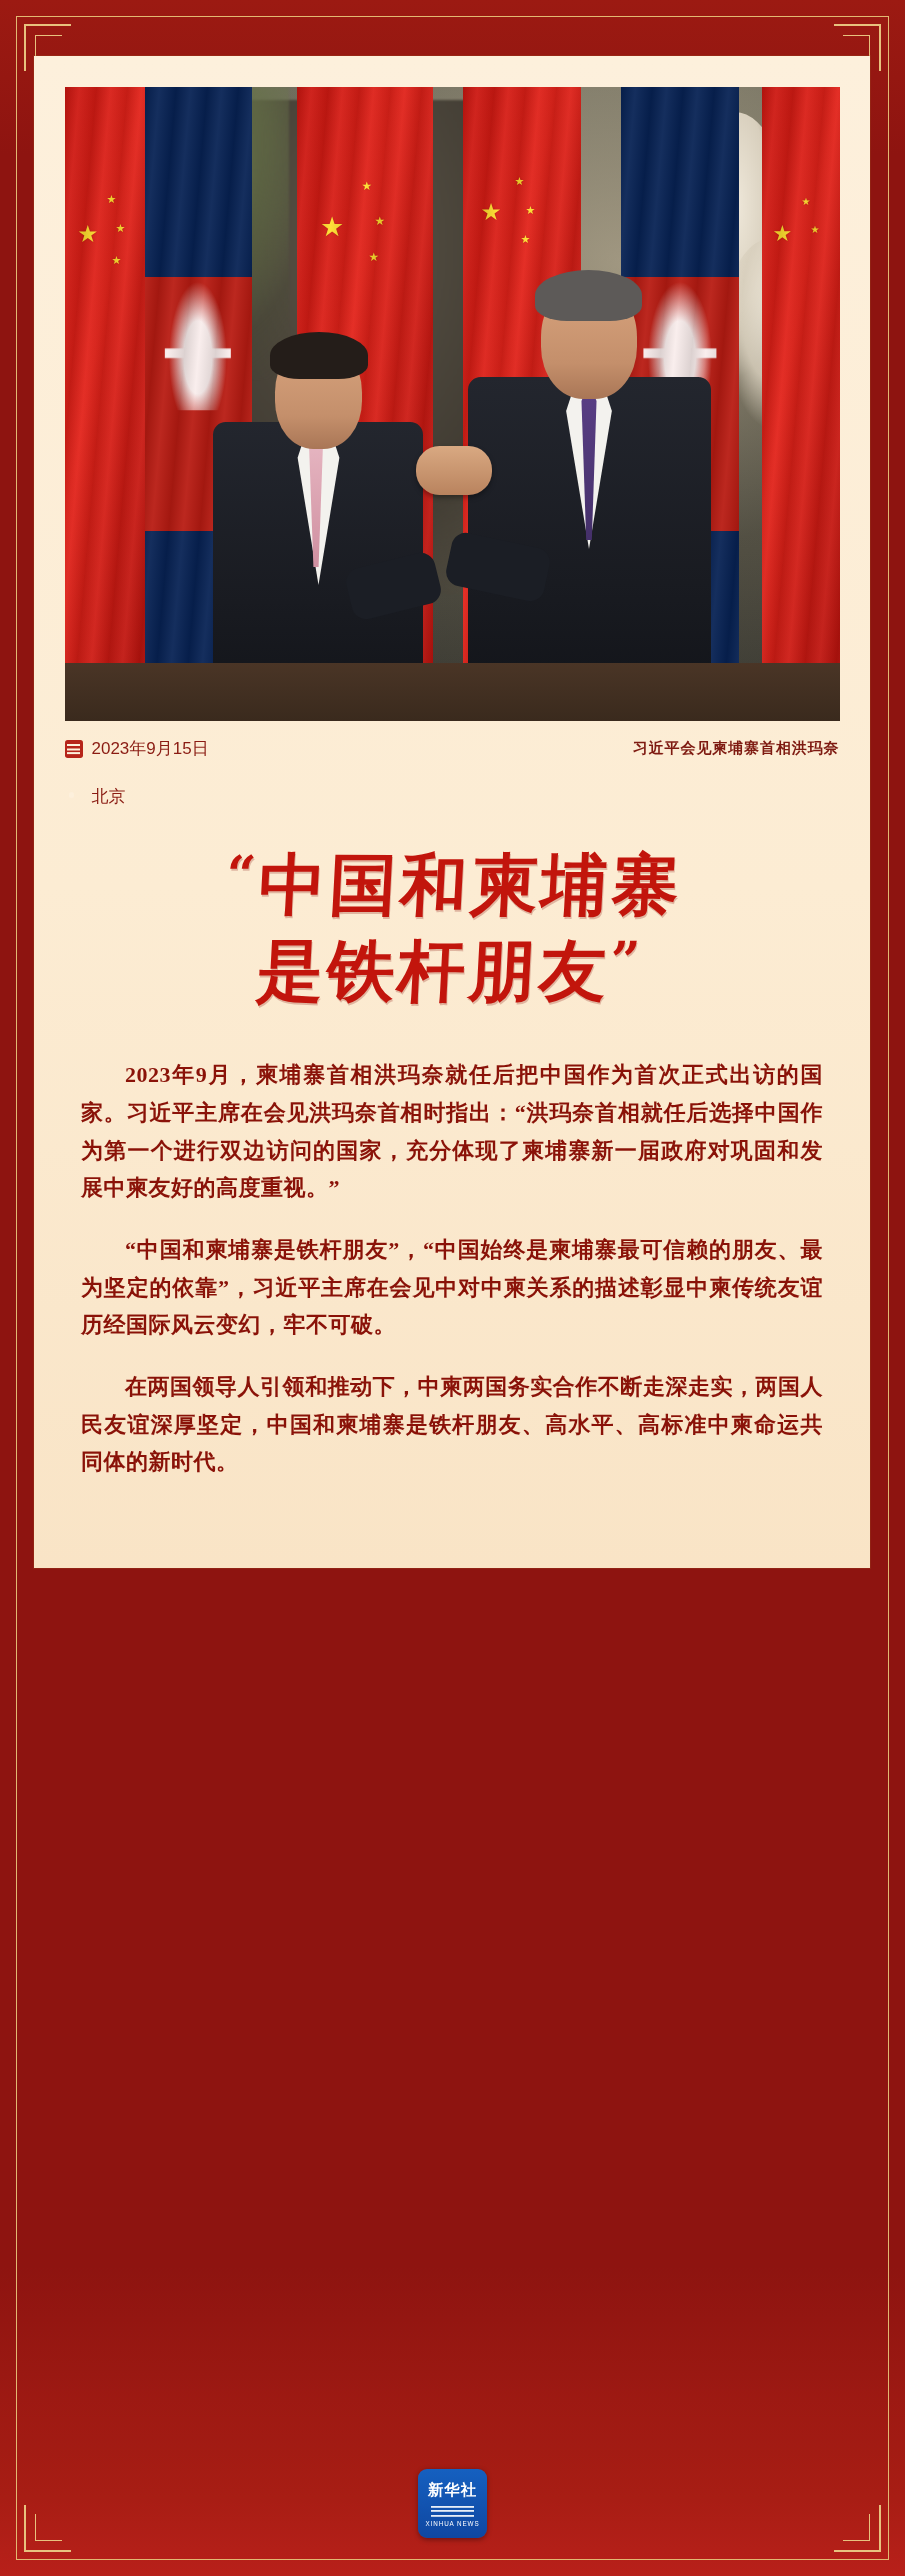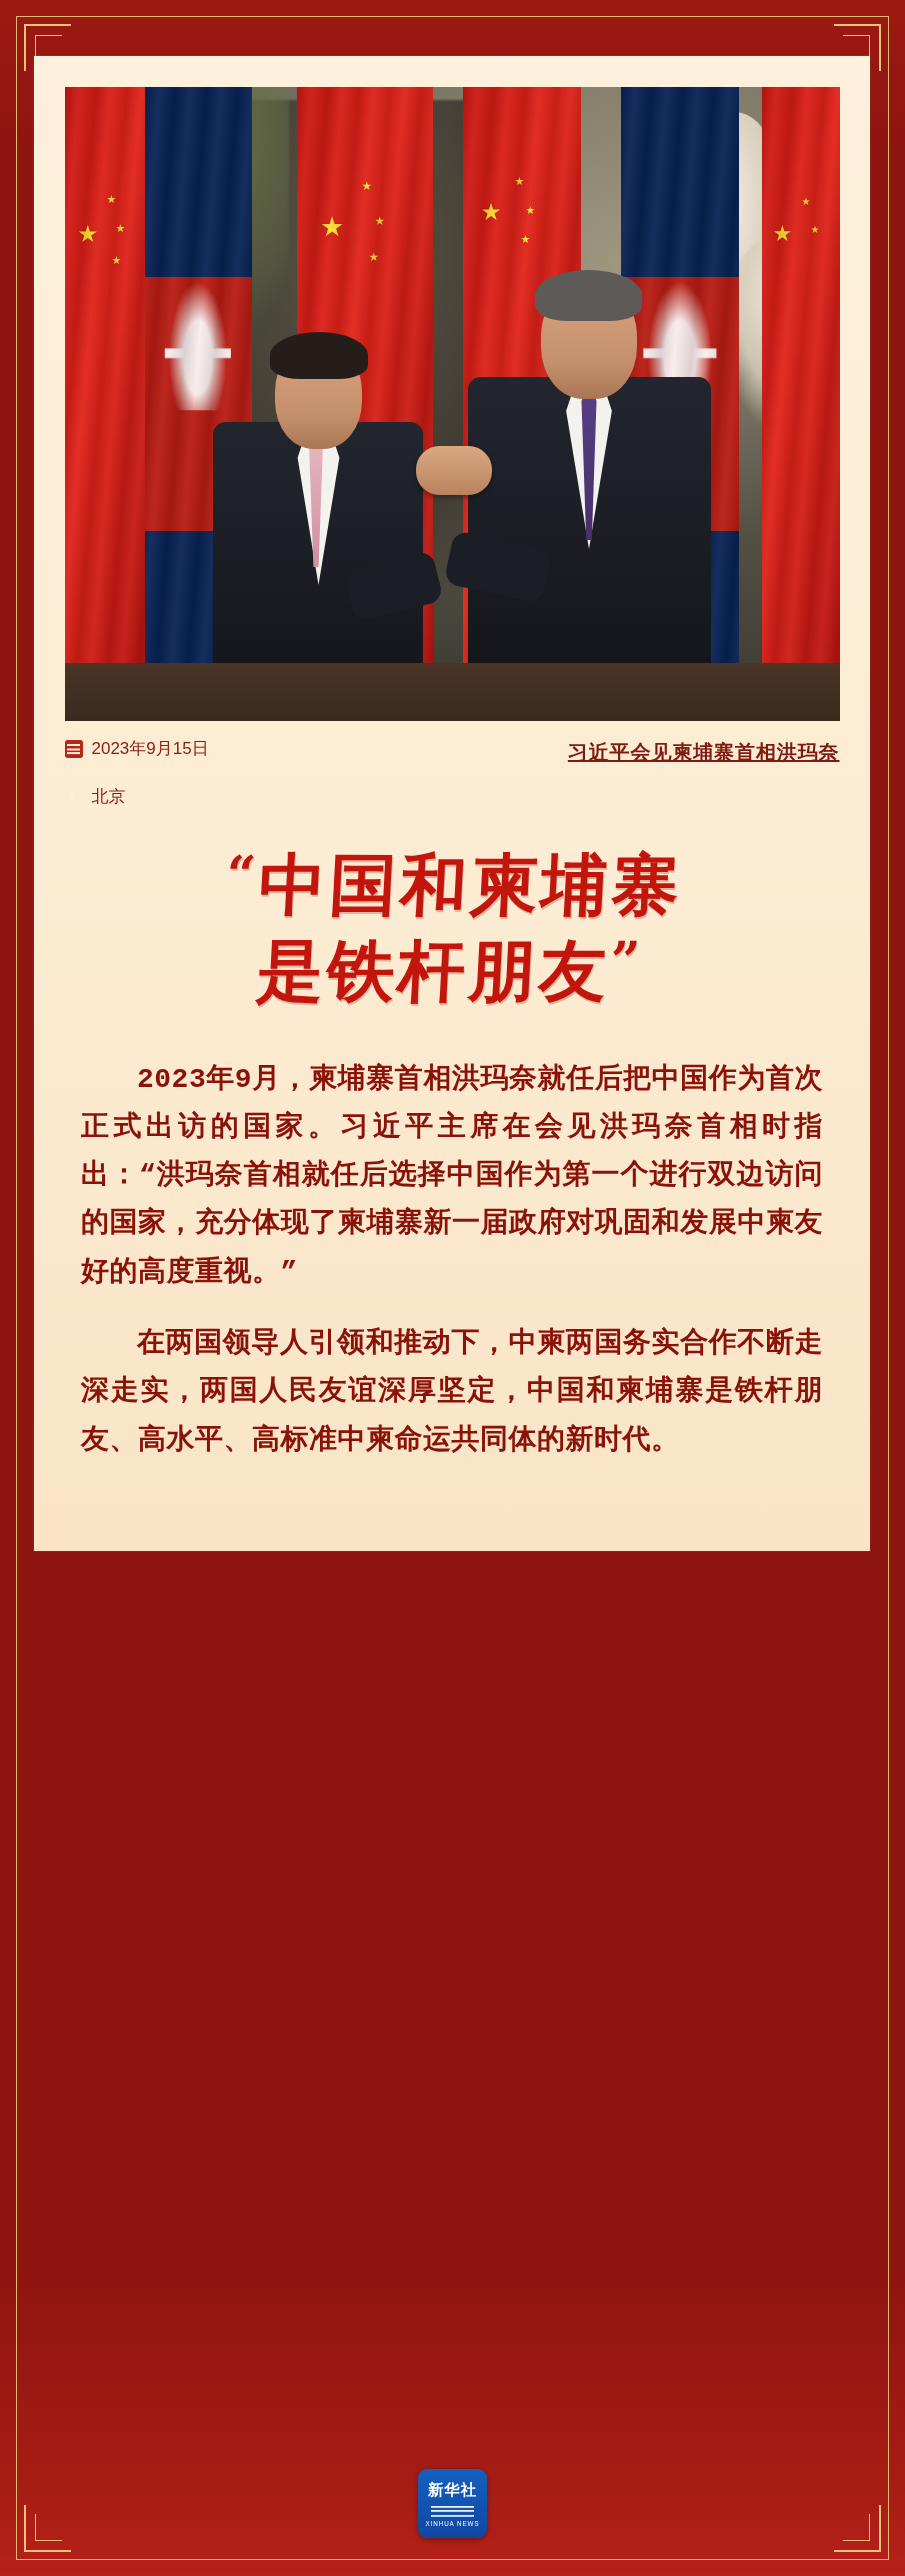--- a/index.html
+++ b/index.html
@@ -265,25 +265,24 @@
   .pin-icon:after {
     content: "";
     position: absolute;
     left: 4.5px; top: 4.5px;
     width: 5.4px; height: 5.4px;
     background: #fdf0dc;
     border-radius: 50%;
   }
   .cap-title {
     color: #7e1a11;
-    font-size: 20px;
+    font-size: 15px;
     font-weight: bold;
     padding-top: 1.8px;
     letter-spacing: 0.9px;
-    text-decoration: underline;
   }
 
   
   .headline {
     width: 742px;
     margin: 27px auto 0 auto;
     text-align: center;
     color: #c2150c;
     font-family: "DejaVu Serif", serif;
     font-weight: bold;
@@ -297,23 +296,23 @@
   .headline .q { font-size: 51px; vertical-align: top; }
 
   
   .article {
     width: 742px;
     margin: 42px auto 0 auto;
     padding-bottom: 63px;
   }
   .para {
     color: #8a1208;
-    font-family: Liberation Mono, monospace;
+    font-family: Liberation Serif, serif;
     font-weight: bold;
-    font-size: 28px;
+    font-size: 22px;
     line-height: 1.72;
     text-indent: 2em;
     text-align: justify;
     margin: 0 0 23.5px 0;
     letter-spacing: 0.5px;
   }
 
   
   .footer {
     position: absolute;
@@ -467,20 +466,21 @@
       <div class="cap-title">习近平会见柬埔寨首相洪玛奈</div>
     </div>
 
     <div class="headline">
       <span class="ln"><span class="q">“</span><span>中国和柬埔寨</span></span>
       <span class="ln"><span>是铁杆朋友</span><span class="q">”</span></span>
     </div>
 
     <div class="article">
       <p class="para">2023年9月，柬埔寨首相洪玛奈就任后把中国作为首次正式出访的国家。习近平主席在会见洪玛奈首相时指出：“洪玛奈首相就任后选择中国作为第一个进行双边访问的国家，充分体现了柬埔寨新一届政府对巩固和发展中柬友好的高度重视。”</p>
+      <p class="para">“中国和柬埔寨是铁杆朋友”，“中国始终是柬埔寨最可信赖的朋友、最为坚定的依靠”，习近平主席在会见中对中柬关系的描述彰显中柬传统友谊历经国际风云变幻，牢不可破。</p>
       <p class="para">在两国领导人引领和推动下，中柬两国务实合作不断走深走实，两国人民友谊深厚坚定，中国和柬埔寨是铁杆朋友、高水平、高标准中柬命运共同体的新时代。</p>
     </div>
 
   </div>
 
   <div class="footer">
     <div class="logo">
       <div class="logo-cn">新华社</div>
       <div class="logo-waves"></div>
       <div class="logo-en">XINHUA NEWS</div>

